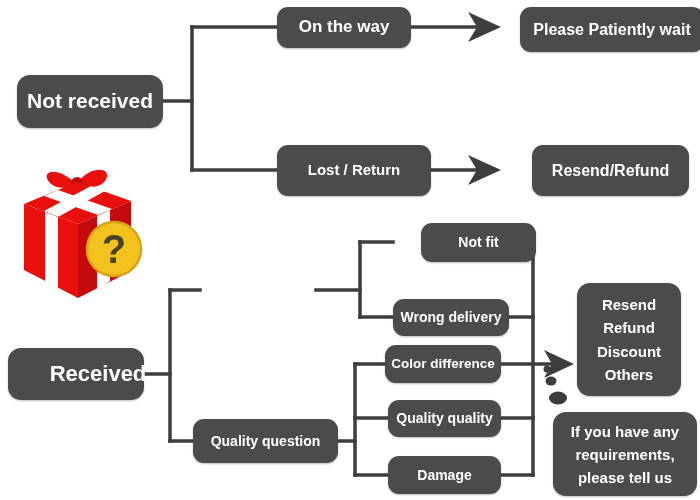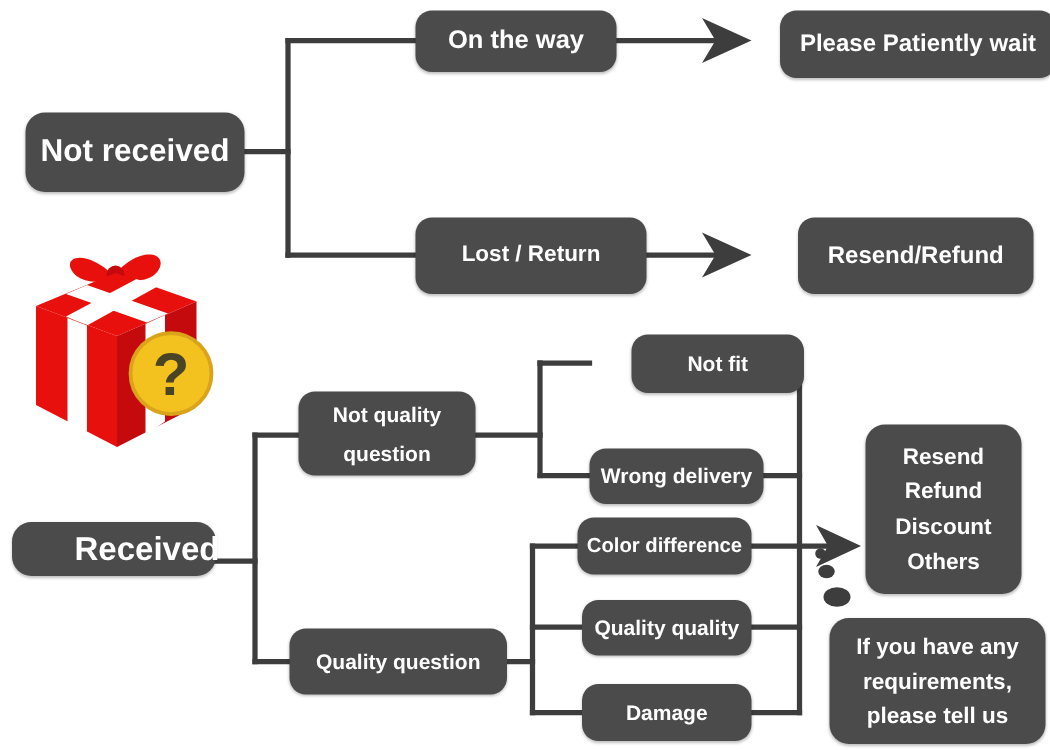--- a/index.html
+++ b/index.html
@@ -108,24 +108,22 @@
   <div class="node" style="left:277px;top:7px;width:134px;height:41px;font-size:17px;">On the way</div>
 
   <div class="node big" style="left:17px;top:75px;width:146px;height:53px;font-size:21px;">Not received</div>
 
   <div class="node" style="left:500px;top:7px;width:184px;height:45px;font-size:16px;margin-left:20px;">Please Patiently wait</div>
 
   <div class="node" style="left:277px;top:145px;width:154px;height:51px;font-size:15px;">Lost / Return</div>
 
   <div class="node" style="left:500px;top:145px;width:157px;height:51px;font-size:16px;margin-left:32px;">Resend/Refund</div>
 
-  <div class="node big" style="left:8px;top:348px;width:136px;height:36px;font-size:22px;padding-left:44px;">Received</div>
+  <div class="node big" style="left:8px;top:348px;width:136px;height:52px;font-size:22px;padding-left:44px;">Received</div>
 
-  <div class="node" style="left:199px;top:261px;width:118px;height:56px;font-size:14px;line-height:26px;">Not quality
-question</div>
 
   <div class="node" style="left:193px;top:419px;width:145px;height:44px;font-size:14px;">Quality question</div>
 
   <div class="node" style="left:393px;top:223px;width:115px;height:39px;font-size:14px;margin-left:28px;">Not fit</div>
 
   <div class="node" style="left:385px;top:345px;width:116px;height:38px;font-size:13.5px;">Color difference</div>
 
   <div class="node" style="left:393px;top:299px;width:116px;height:37px;font-size:14px;">Wrong delivery</div>
 
   <div class="node" style="left:388px;top:400px;width:113px;height:37px;font-size:14px;">Quality quality</div>

